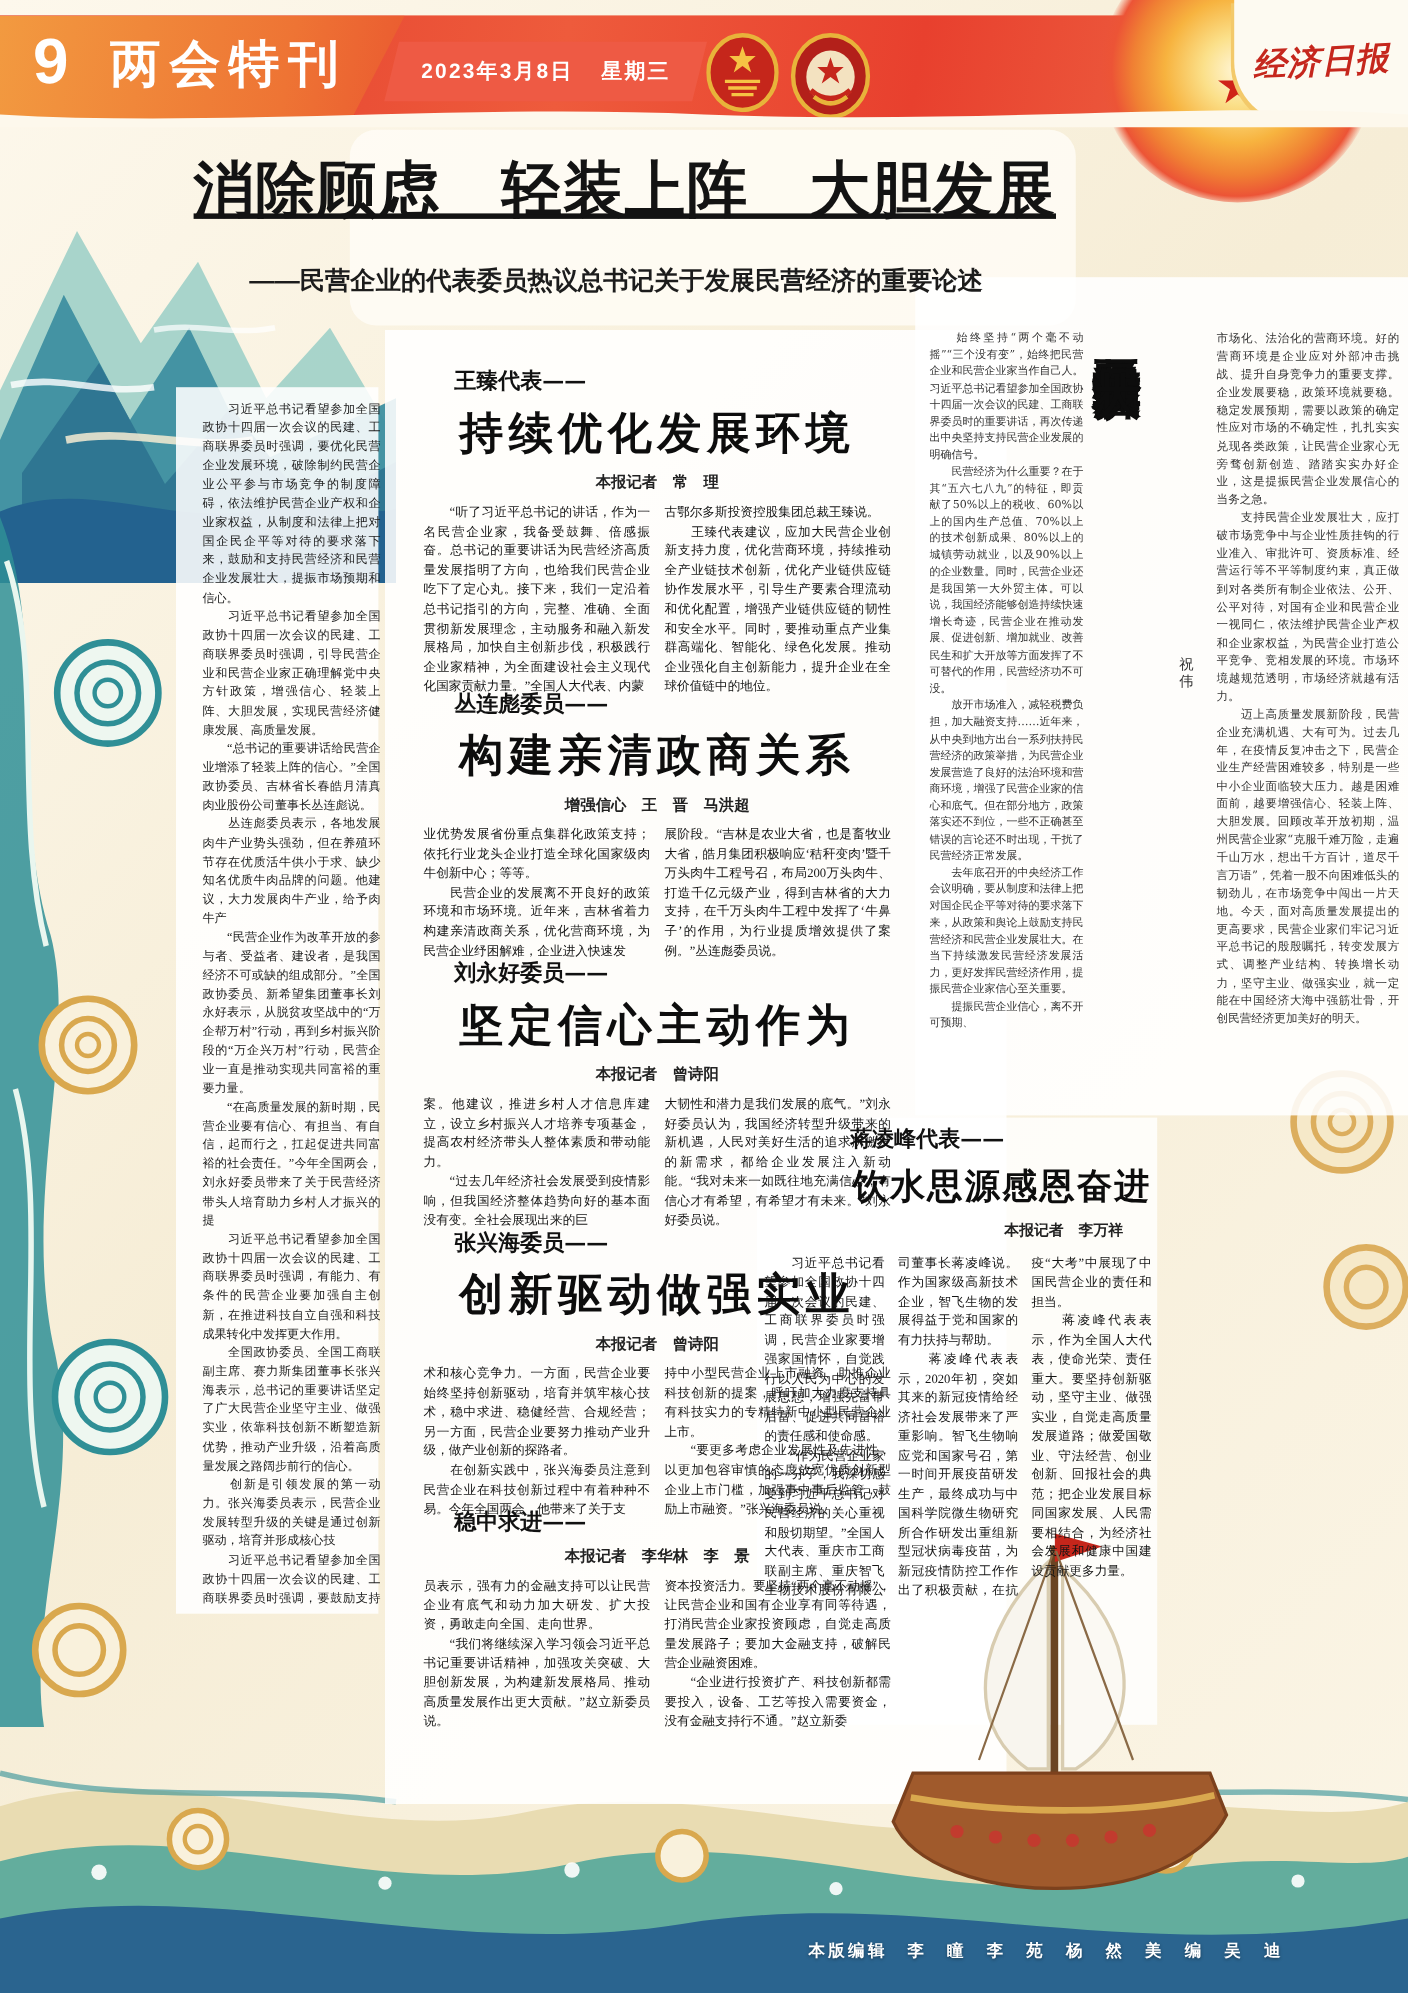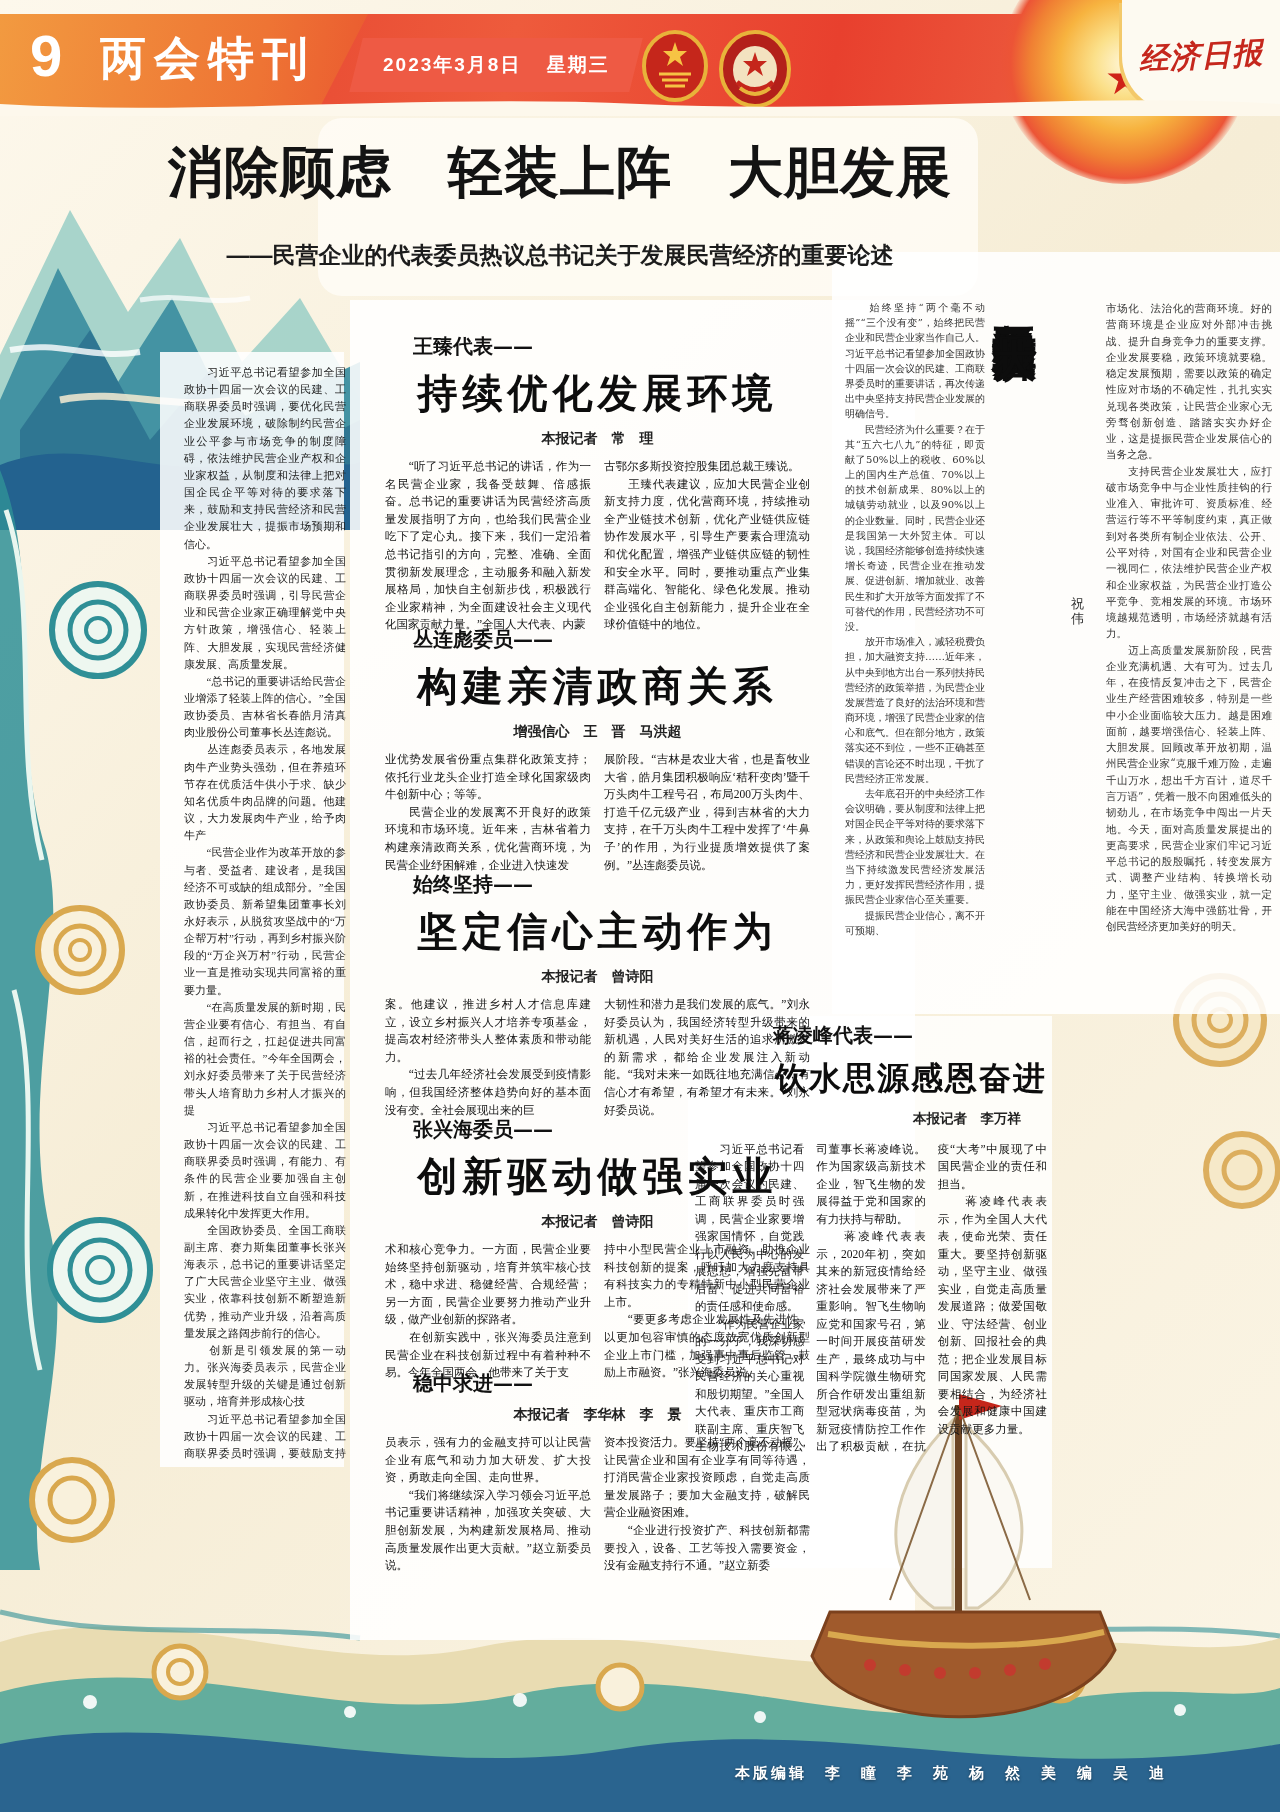--- a/index.html
+++ b/index.html
@@ -26,22 +26,22 @@
   .emblem{position:absolute;top:16px;}
   .sunburst{position:absolute;left:1000px;top:-70px;width:250px;height:240px;border-radius:50%;
     background:radial-gradient(circle,#fff6d8 0%,#fbe08a 18%,#f7b33f 38%,#f08033 55%,#ec5436 66%,rgba(236,84,54,0) 72%);}
   .sunburst .star{position:absolute;left:50%;top:56%;transform:translate(-50%,-50%);
     color:#cf2318;font-size:46px;}
   .masthead{position:absolute;right:0;top:-14px;width:158px;height:112px;background:#fdfaf1;
     border-bottom-left-radius:56px;box-shadow:-3px 3px 0 #f3c96a;display:flex;align-items:center;justify-content:center;}
   .masthead .mh{color:#c5271d;font-family:"DejaVu Serif",serif;font-style:italic;font-weight:900;
     font-size:30px;letter-spacing:1px;transform:rotate(-3deg);}
   .banner-wave{position:absolute;left:0;bottom:-2px;width:100%;height:26px;}
-  .main-headline{left:160px;top:136px;width:800px;text-align:center;font-size:55px;font-weight:900;
-    letter-spacing:1px;color:#131313;}
+  .main-headline{left:160px;top:136px;width:800px;text-align:right;font-size:55px;font-weight:900;
+    letter-spacing:1px;color:#131313;text-decoration:underline;}
   .sub-headline{left:180px;top:240px;width:760px;text-align:center;font-size:23px;font-weight:700;color:#1c1c1c;}
 
   
   .col-a{left:172px;top:364px;width:162px;height:1095px;overflow:hidden;
     font-family:"Liberation Serif",serif;font-size:11px;line-height:1.56;text-align:justify;
     white-space:pre-line;color:#1c1c1c;margin-left:12px;}
 
   
   .article{position:absolute;left:385px;width:425px;z-index:4;}
   .kicker{font-family:"DejaVu Serif",serif;font-size:20px;font-weight:700;margin-left:28px;color:#111;}
@@ -245,21 +245,21 @@
     <h2 class="art-title">构建亲清政商关系</h2>
     <div class="art-byline">增强信心　王　晋　马洪超</div>
     <div class="art-body">
       <div class="art-col">业优势发展省份重点集群化政策支持；依托行业龙头企业打造全球化国家级肉牛创新中心；等等。
 　　民营企业的发展离不开良好的政策环境和市场环境。近年来，吉林省着力构建亲清政商关系，优化营商环境，为民营企业纾困解难，企业进入快速发</div>
       <div class="art-col">展阶段。“吉林是农业大省，也是畜牧业大省，皓月集团积极响应‘秸秆变肉’暨千万头肉牛工程号召，布局200万头肉牛、打造千亿元级产业，得到吉林省的大力支持，在千万头肉牛工程中发挥了‘牛鼻子’的作用，为行业提质增效提供了案例。”丛连彪委员说。</div>
     </div>
   </section>
 
   <section class="article" style="top:871px;">
-    <div class="kicker">始终坚持——</div>
+    <div class="kicker">刘永好委员——</div>
     <h2 class="art-title">坚定信心主动作为</h2>
     <div class="art-byline">本报记者　曾诗阳</div>
     <div class="art-body">
       <div class="art-col">案。他建议，推进乡村人才信息库建立，设立乡村振兴人才培养专项基金，提高农村经济带头人整体素质和带动能力。
 　　“过去几年经济社会发展受到疫情影响，但我国经济整体趋势向好的基本面没有变。全社会展现出来的巨</div>
       <div class="art-col">大韧性和潜力是我们发展的底气。”刘永好委员认为，我国经济转型升级带来的新机遇，人民对美好生活的追求所激发的新需求，都给企业发展注入新动能。“我对未来一如既往地充满信心，有信心才有希望，有希望才有未来。”刘永好委员说。</div>
     </div>
   </section>
 
   <section class="article" style="top:1116px;">

